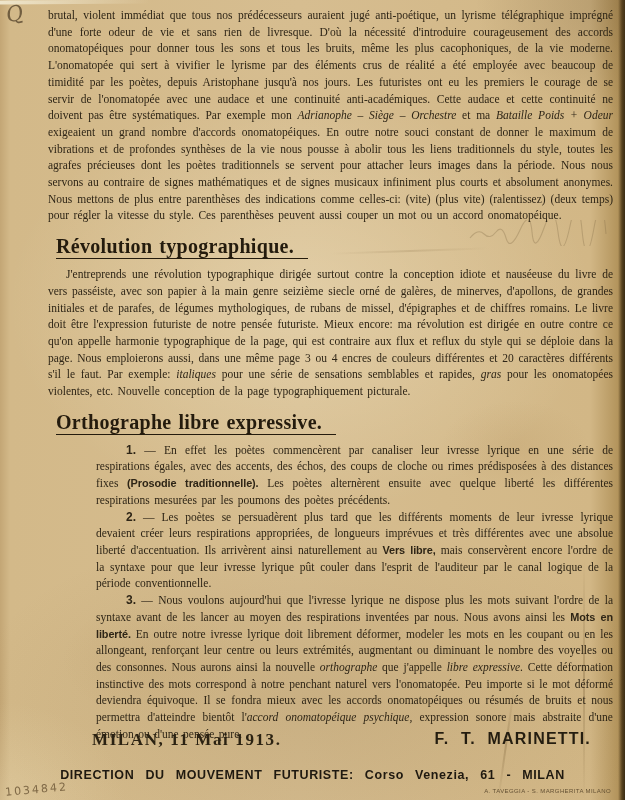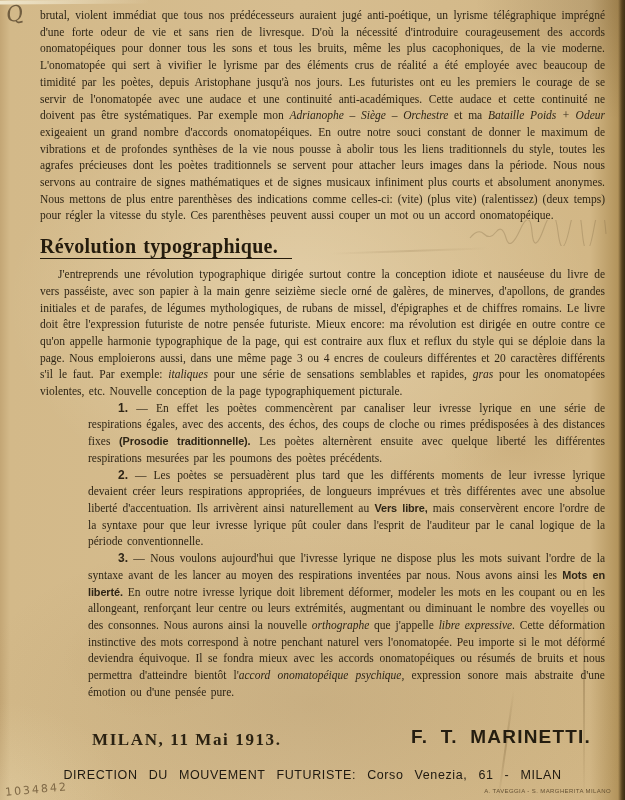--- a/index.html
+++ b/index.html
@@ -35,51 +35,51 @@
     font-family:"DejaVu Sans",sans-serif;font-size:11px;letter-spacing:2px;
     color:rgba(122,100,66,0.95);transform:rotate(-5deg);
   }
   .imprint{
     position:absolute;right:14px;bottom:6px;
     font-family:"Liberation Sans",sans-serif;font-size:6px;letter-spacing:0.4px;
     color:rgba(80,62,36,0.85);
   }
   
   .text-col{
-    position:absolute;top:7px;left:40px;width:565px;
+    position:absolute;top:7px;left:48px;width:565px;
     font-size:11.5px;line-height:16.7px;text-align:justify;
     word-spacing:1.6px;
   }
   .para{margin:0;text-indent:18px;}
   .para.noindent{text-indent:0;}
   .para.item{text-indent:30px;margin-left:48px;}
   .section-heading{
-    margin:11px 0 7px 0;
+    margin:11px 0 7px 8px;
     font-size:20px;line-height:22px;font-weight:700;letter-spacing:0.3px;
     color:#241b0d;text-indent:0;
   }
   .section-heading .hd{display:inline-block;border-bottom:1.6px solid #241b0d;padding-bottom:1px;padding-right:14px;}
   .seg{ }
   .seg-i{font-style:italic;}
   .seg-b{font-family:"Liberation Sans",sans-serif;font-weight:700;font-size:10.9px;letter-spacing:-0.1px;}
   .seg-n{font-family:"Liberation Sans",sans-serif;font-weight:700;font-size:12px;}
   
   .sig-row{position:absolute;left:32px;right:30px;bottom:50px;height:26px;}
   .dateline{
     position:absolute;left:60px;bottom:0;
     font-size:17px;letter-spacing:1.6px;font-weight:700;color:#2b2212;
   }
   .signature{
     position:absolute;right:4px;bottom:2px;
-    font-family:"Liberation Sans",sans-serif;font-weight:700;font-size:19px;
+    font-family:"Liberation Sans",sans-serif;font-weight:700;font-size:16px;
     letter-spacing:1.2px;word-spacing:6px;color:#241d10;
   }
   .footer-line{
     position:absolute;left:0;right:0;bottom:18px;text-align:center;
-    font-family:"Liberation Sans",sans-serif;font-weight:400;font-size:12.5px;
+    font-family:"Liberation Sans",sans-serif;font-weight:700;font-size:12.5px;
     letter-spacing:0.6px;word-spacing:7px;color:#1f1910;
   }
 </style>
 </head>
 <body>
 
 <div class="page">
 
   <div class="edge-top"></div>
   <div class="crease-v" style="left:583px;top:560px;height:240px;"></div>
@@ -92,20 +92,21 @@
   <svg class="scribble" width="150" height="26" viewBox="0 0 150 26">
     <path d="M2 18 q8 -10 14 -4 t12 -2 t10 6 t14 -8 t12 2 t12 -4 t14 4 t12 -6 t12 4 t12 -2 t12 6" fill="none" stroke="rgba(130,108,72,0.6)" stroke-width="1.1"></path>
   </svg>
 
   <div class="text-col">
     <p class="para noindent"><span class="seg">brutal, violent immédiat que tous nos prédécesseurs auraient jugé anti-poétique, un lyrisme télégraphique imprégné d'une forte odeur de vie et sans rien de livresque. D'où la nécessité d'introduire courageusement des accords onomatopéiques pour donner tous les sons et tous les bruits, même les plus cacophoniques, de la vie moderne. L'onomatopée qui sert à vivifier le lyrisme par des éléments crus de réalité a été employée avec beaucoup de timidité par les poètes, depuis Aristophane jusqu'à nos jours. Les futuristes ont eu les premiers le courage de se servir de l'onomatopée avec une audace et une continuité anti-académiques. Cette audace et cette continuité ne doivent pas être systématiques. Par exemple mon </span><span class="seg seg-i">Adrianophe – Siège – Orchestre</span><span class="seg"> et ma </span><span class="seg seg-i">Bataille Poids + Odeur</span><span class="seg"> exigeaient un grand nombre d'accords onomatopéiques. En outre notre souci constant de donner le maximum de vibrations et de profondes synthèses de la vie nous pousse à abolir tous les liens traditionnels du style, toutes les agrafes précieuses dont les poètes traditionnels se servent pour attacher leurs images dans la période. Nous nous servons au contraire de signes mathématiques et de signes musicaux infiniment plus courts et absolument anonymes. Nous mettons de plus entre parenthèses des indications comme celles-ci: (vite) (plus vite) (ralentissez) (deux temps) pour régler la vitesse du style. Ces parenthèses peuvent aussi couper un mot ou un accord onomatopéique.</span></p>
 
     <h2 class="section-heading"><span class="hd">Révolution typographique.</span></h2>
     <p class="para"><span class="seg">J'entreprends une révolution typographique dirigée surtout contre la conception idiote et nauséeuse du livre de vers passéiste, avec son papier à la main genre seizième siecle orné de galères, de minerves, d'apollons, de grandes initiales et de parafes, de légumes mythologiques, de rubans de missel, d'épigraphes et de chiffres romains. Le livre doit être l'expression futuriste de notre pensée futuriste. Mieux encore: ma révolution est dirigée en outre contre ce qu'on appelle harmonie typographique de la page, qui est contraire aux flux et reflux du style qui se déploie dans la page. Nous emploierons aussi, dans une même page 3 ou 4 encres de couleurs différentes et 20 caractères différents s'il le faut. Par exemple: </span><span class="seg seg-i">italiques</span><span class="seg"> pour une série de sensations semblables et rapides, </span><span class="seg seg-i">gras</span><span class="seg"> pour les onomatopées violentes, etc. Nouvelle conception de la page typographiquement picturale.</span></p>
 
+    <h2 class="section-heading"><span class="hd">Orthographe libre expressive.</span></h2>
     <p class="para item"><span class="seg seg-n">1.</span><span class="seg"> — En effet les poètes commencèrent par canaliser leur ivresse lyrique en une série de respirations égales, avec des accents, des échos, des coups de cloche ou rimes prédisposées à des distances fixes </span><span class="seg seg-b">(Prosodie traditionnelle).</span><span class="seg"> Les poètes alternèrent ensuite avec quelque liberté les différentes respirations mesurées par les poumons des poètes précédents.</span></p>
     <p class="para item"><span class="seg seg-n">2.</span><span class="seg"> — Les poètes se persuadèrent plus tard que les différents moments de leur ivresse lyrique devaient créer leurs respirations appropriées, de longueurs imprévues et très différentes avec une absolue liberté d'accentuation. Ils arrivèrent ainsi naturellement au </span><span class="seg seg-b">Vers libre,</span><span class="seg"> mais conservèrent encore l'ordre de la syntaxe pour que leur ivresse lyrique pût couler dans l'esprit de l'auditeur par le canal logique de la période conventionnelle.</span></p>
     <p class="para item"><span class="seg seg-n">3.</span><span class="seg"> — Nous voulons aujourd'hui que l'ivresse lyrique ne dispose plus les mots suivant l'ordre de la syntaxe avant de les lancer au moyen des respirations inventées par nous. Nous avons ainsi les </span><span class="seg seg-b">Mots en liberté.</span><span class="seg"> En outre notre ivresse lyrique doit librement déformer, modeler les mots en les coupant ou en les allongeant, renforçant leur centre ou leurs extrémités, augmentant ou diminuant le nombre des voyelles ou des consonnes. Nous aurons ainsi la nouvelle </span><span class="seg seg-i">orthographe</span><span class="seg"> que j'appelle </span><span class="seg seg-i">libre expressive.</span><span class="seg"> Cette déformation instinctive des mots correspond à notre penchant naturel vers l'onomatopée. Peu importe si le mot déformé deviendra équivoque. Il se fondra mieux avec les accords onomatopéiques ou résumés de bruits et nous permettra d'atteindre bientôt l'</span><span class="seg seg-i">accord onomatopéique psychique,</span><span class="seg"> expression sonore mais abstraite d'une émotion ou d'une pensée pure.</span></p>
   </div>
 
   <div class="sig-row">
     <span class="dateline">MILAN, 11 Mai 1913.</span>
     <span class="signature">F. T. MARINETTI.</span>
   </div>
 

